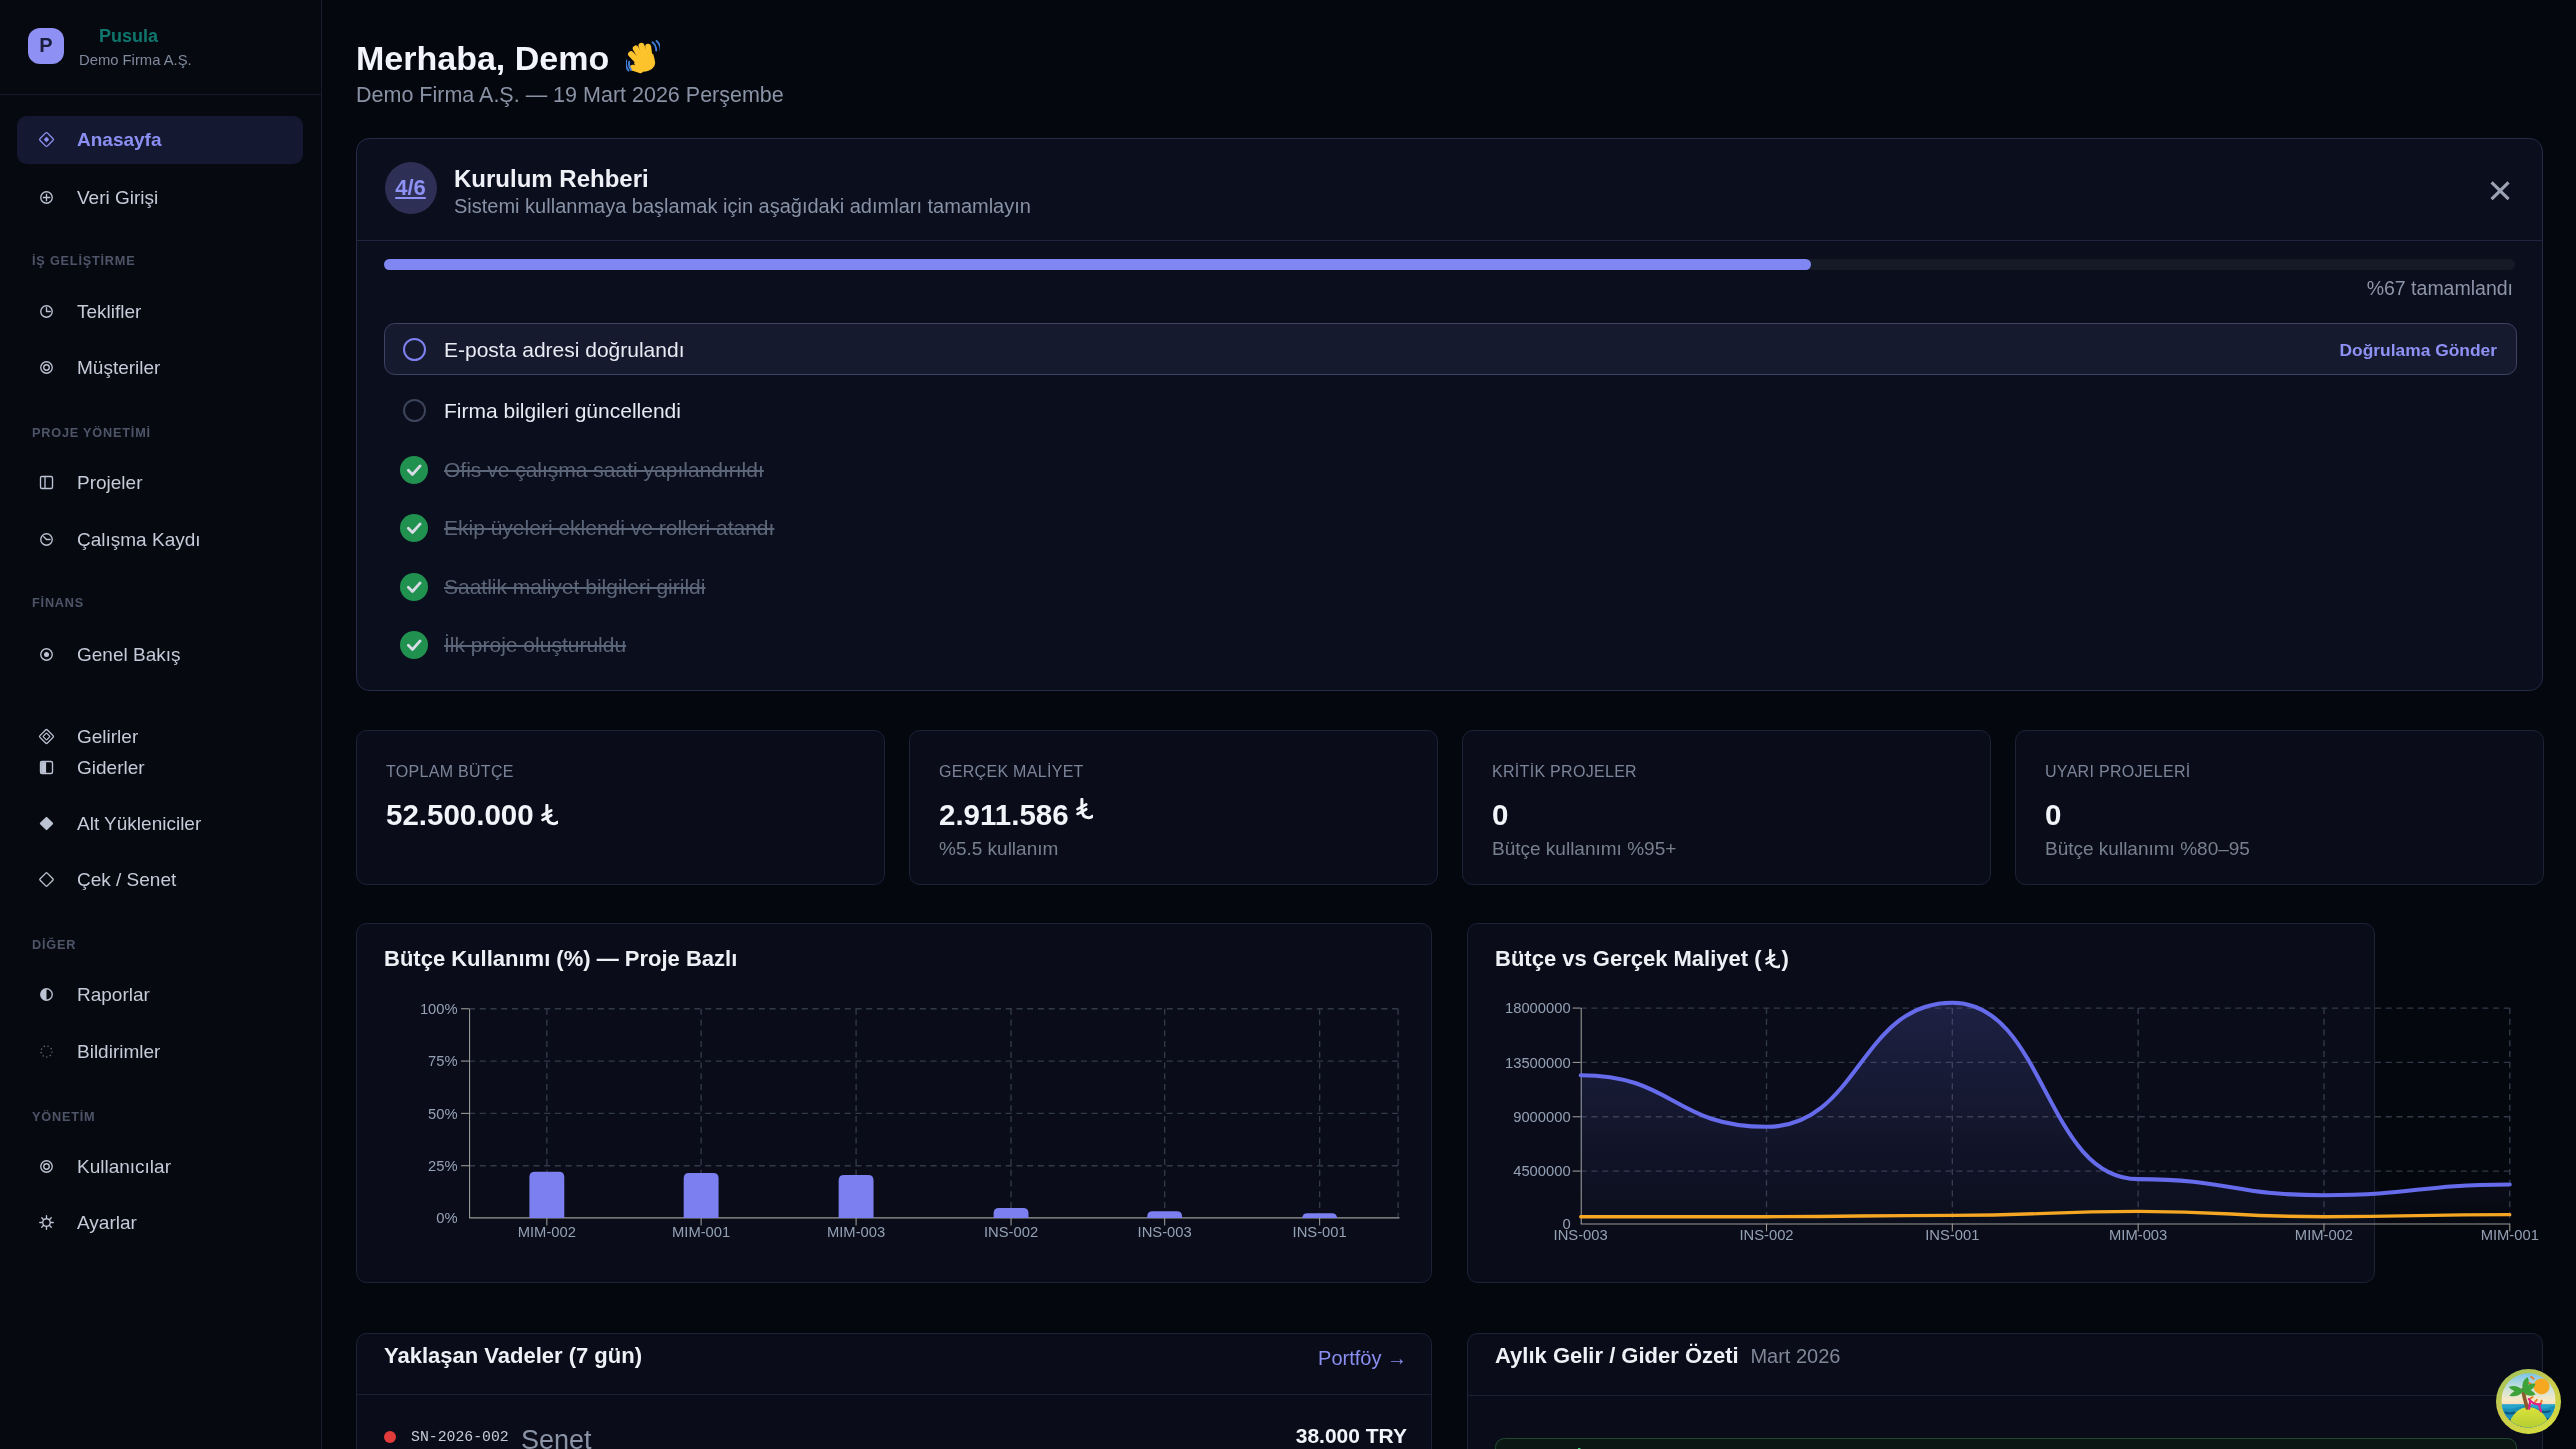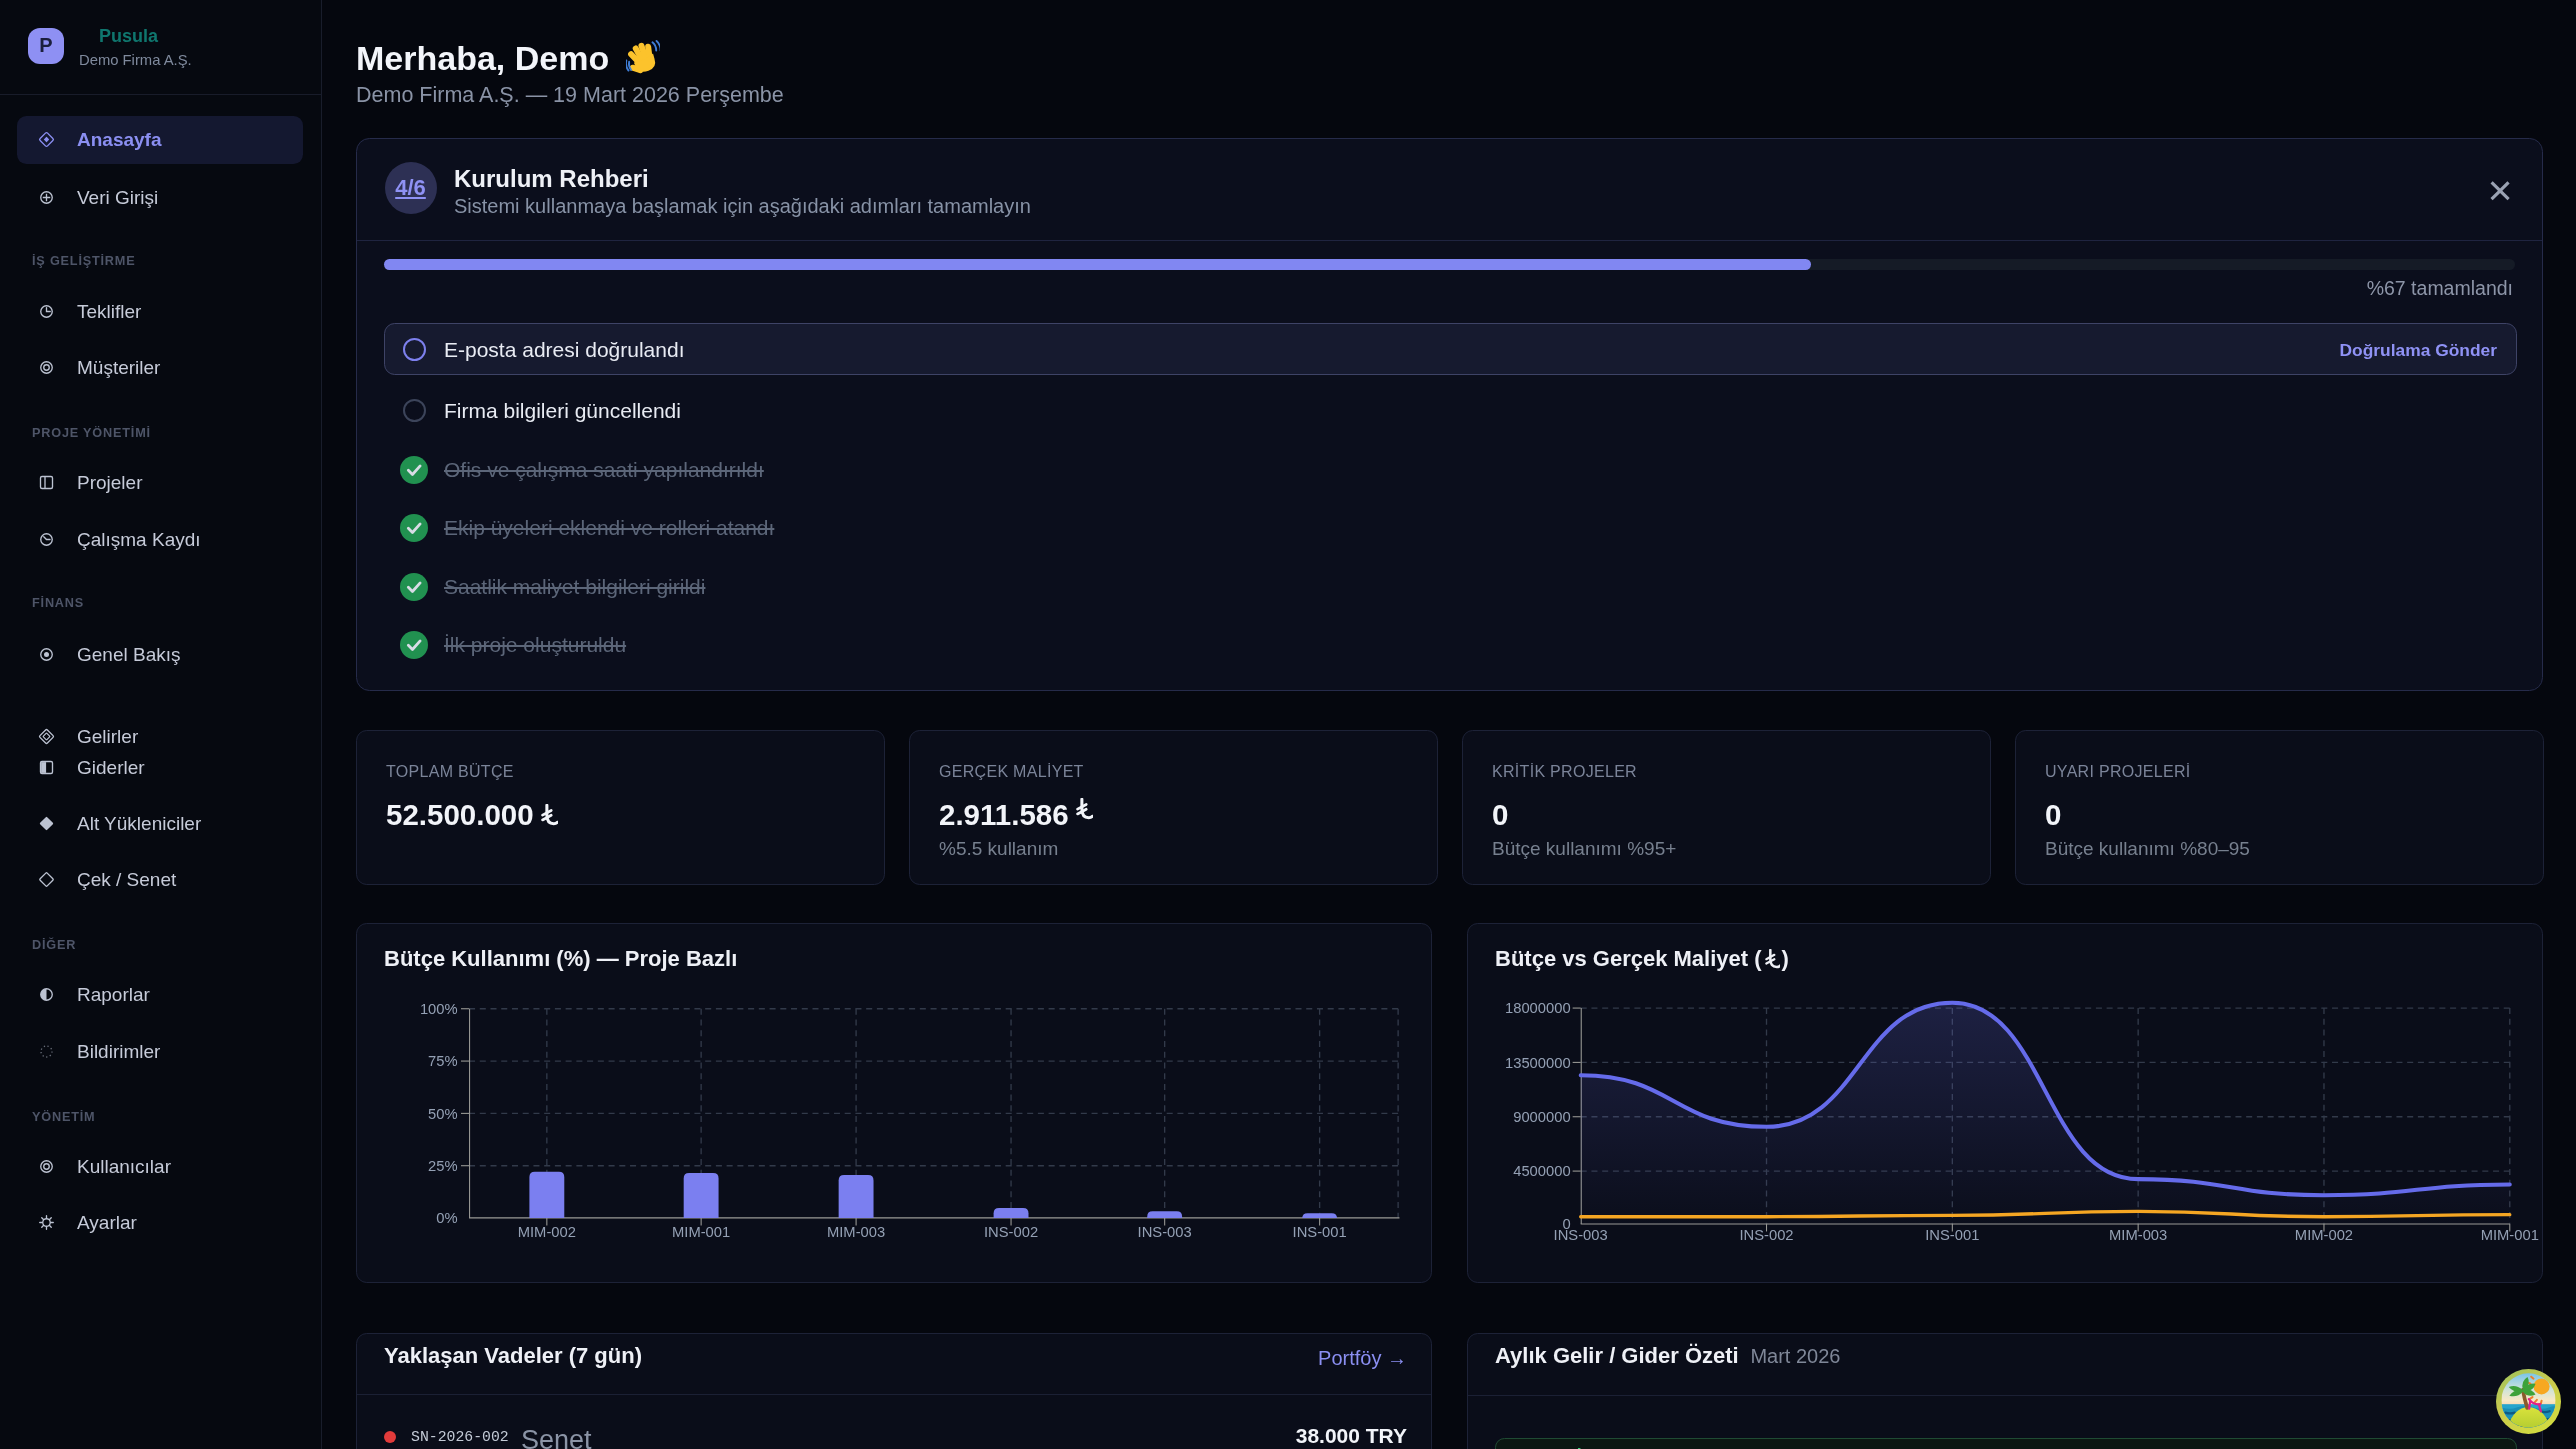--- a/index.html
+++ b/index.html
@@ -293,21 +293,21 @@
       <text x="150" y="368" text-anchor="end" font-size="22" fill="#94a0b4">25%</text>
       <text x="150" y="446" text-anchor="end" font-size="22" fill="#94a0b4">0%</text>
       <text x="283" y="467" text-anchor="middle" font-size="22" fill="#94a0b4">MIM-002</text>
       <text x="513" y="467" text-anchor="middle" font-size="22" fill="#94a0b4">MIM-001</text>
       <text x="744" y="467" text-anchor="middle" font-size="22" fill="#94a0b4">MIM-003</text>
       <text x="975" y="467" text-anchor="middle" font-size="22" fill="#94a0b4">INS-002</text>
       <text x="1204" y="467" text-anchor="middle" font-size="22" fill="#94a0b4">INS-003</text>
       <text x="1435" y="467" text-anchor="middle" font-size="22" fill="#94a0b4">INS-001</text>
   </svg>
 </div>
-<div class="card chartcard" style="left:1467px;width:1076px">
+<div class="card chartcard" style="left:1467px;width:908px">
   <div class="ctitle" style="left:27px;top:21.5px;display:flex;align-items:center">Bütçe vs Gerçek Maliyet (<svg class="tl" width="16" height="20" viewBox="0 0 24 30" style="margin:1.3px 1.3px 0 2.7px">
         <path d="M9.5 1.5 V15 q0 12 9.5 12 q3.5 0 5-2" stroke="#eef0f6" stroke-width="3.8" fill="none" stroke-linecap="round"></path>
         <path d="M3.5 15.2 L15.5 8.8 M3.5 21.8 L15.5 15.4" stroke="#eef0f6" stroke-width="3.4" fill="none" stroke-linecap="round"></path>
       </svg>)</div>
   <svg style="position:absolute;left:0;top:0" width="1076" height="360" viewBox="0 0 1604 536" font-family="Liberation Sans, sans-serif">
     <defs>
         <linearGradient id="ag" x1="0" y1="0" x2="0" y2="1">
       <stop offset="0" stop-color="#6b70e8" stop-opacity="0.20"></stop>
       <stop offset="1" stop-color="#6b70e8" stop-opacity="0.01"></stop>
     </linearGradient>

